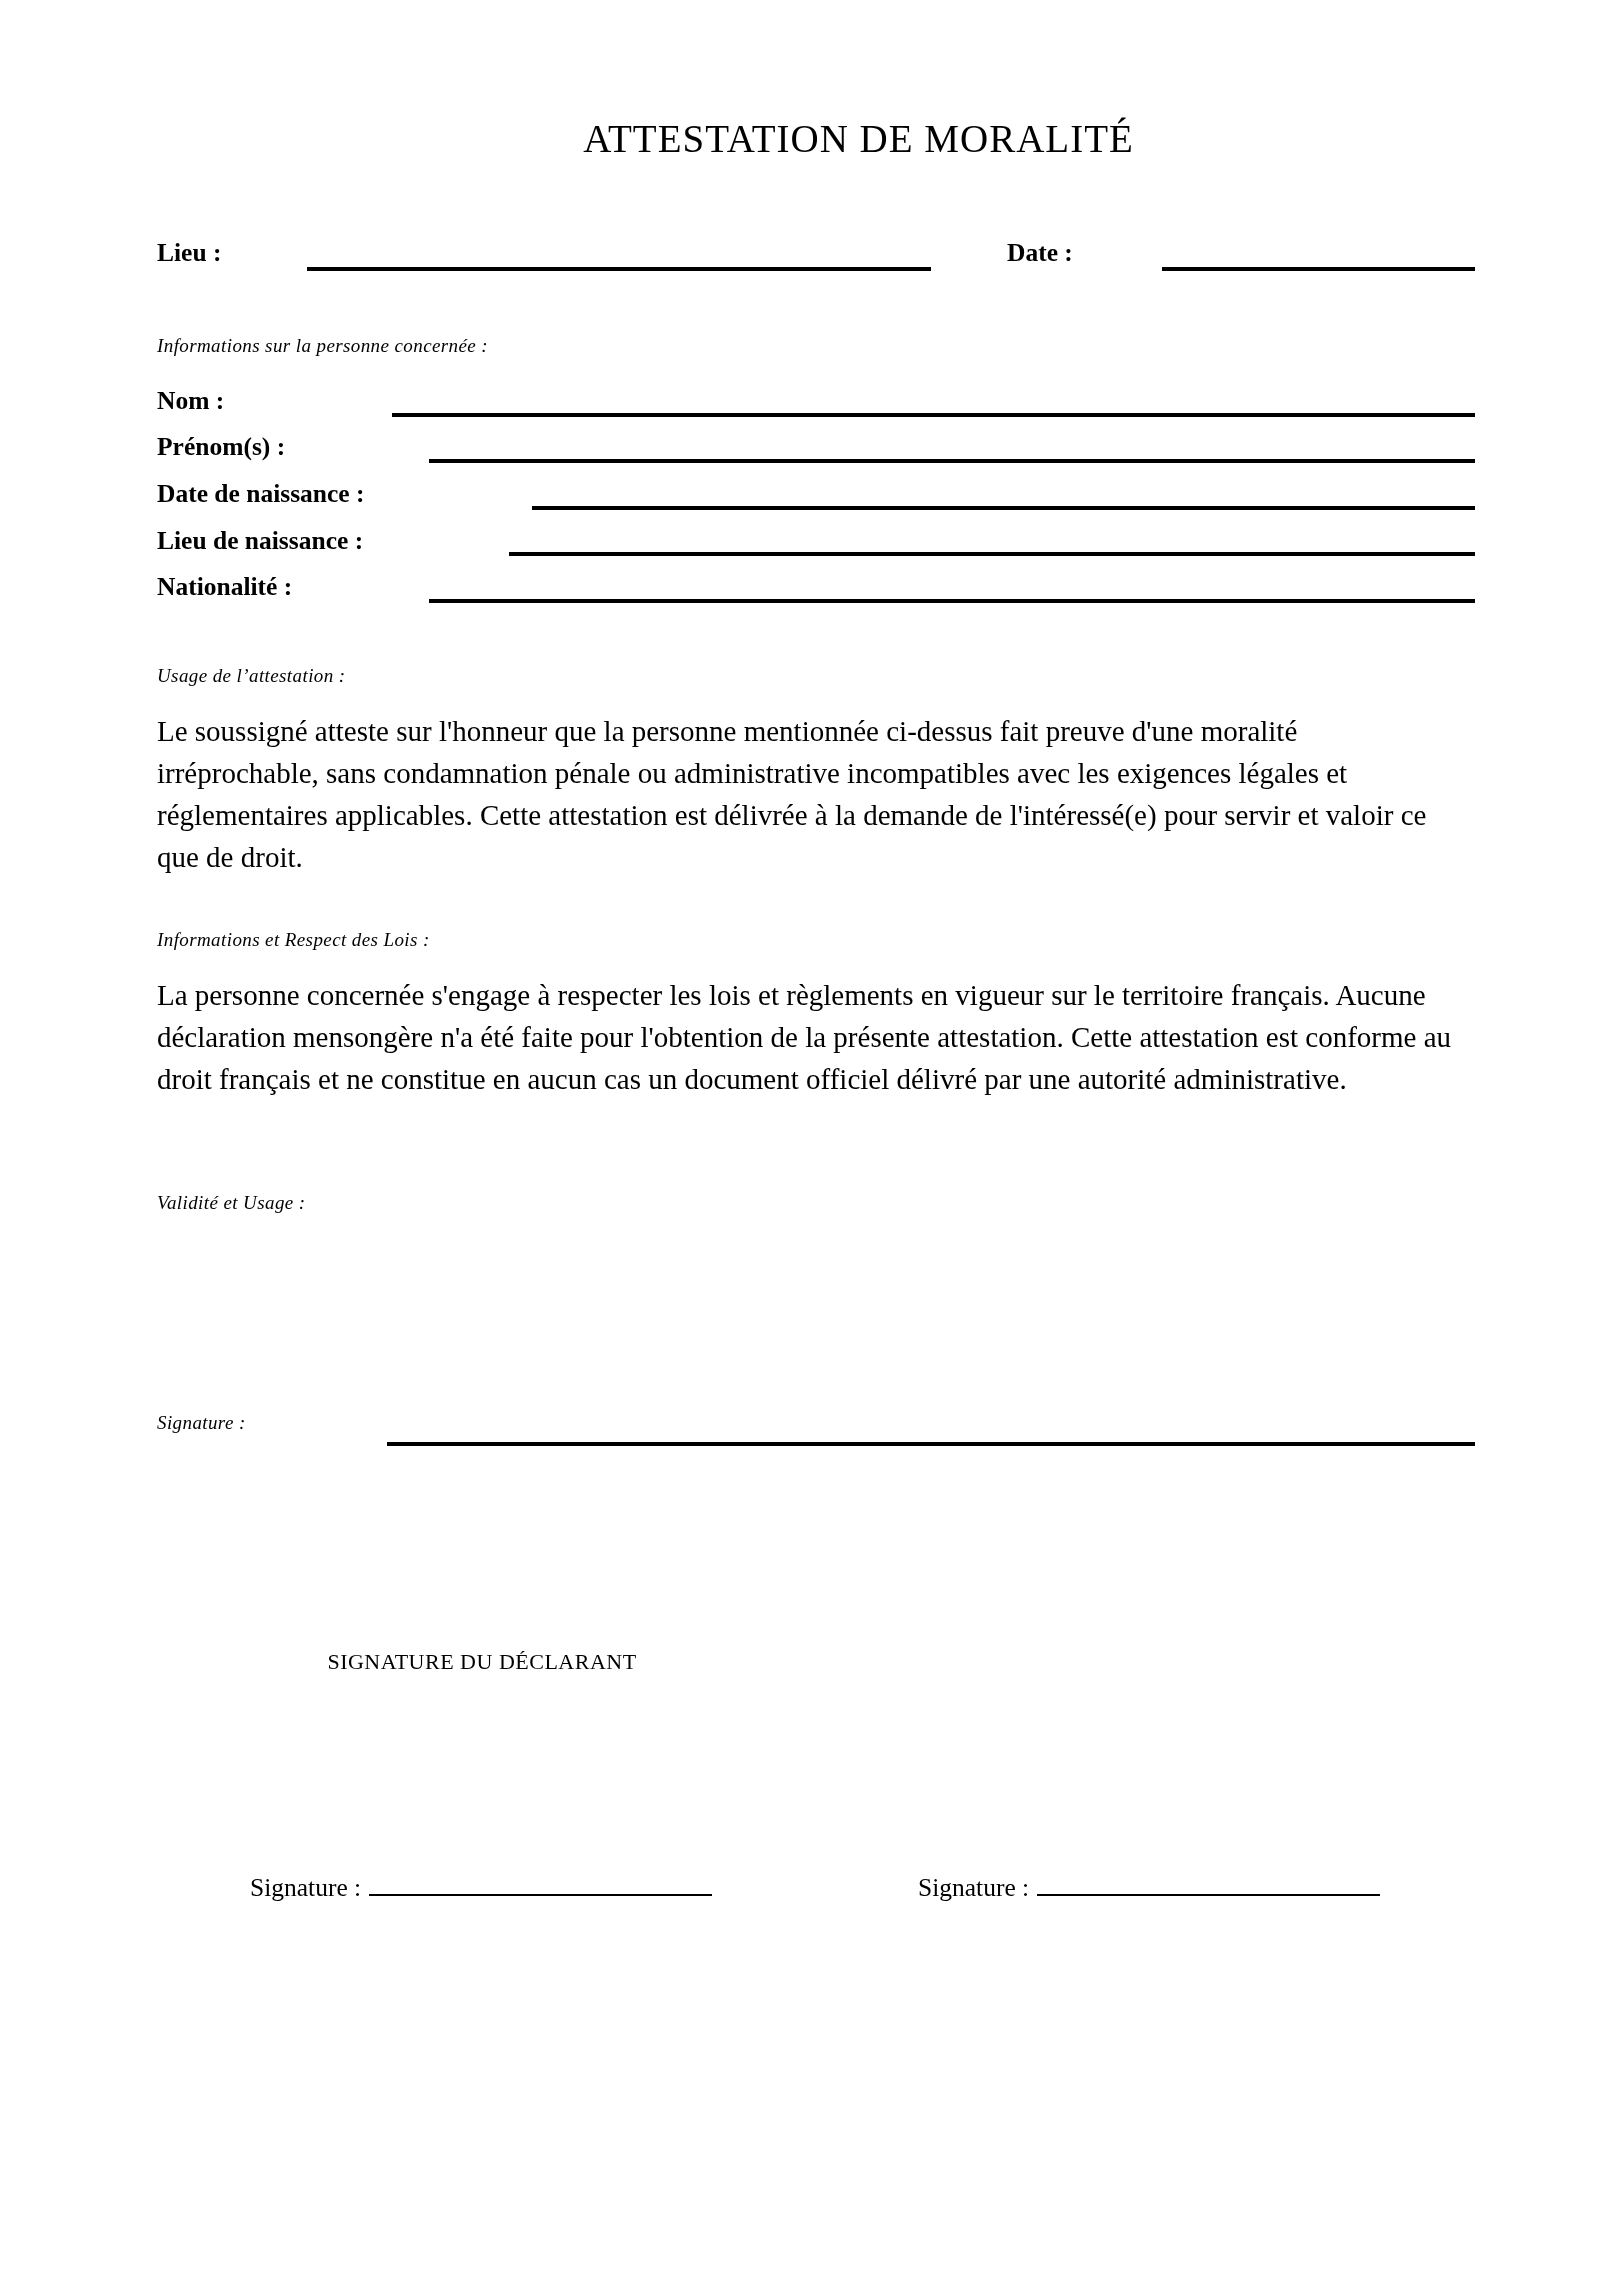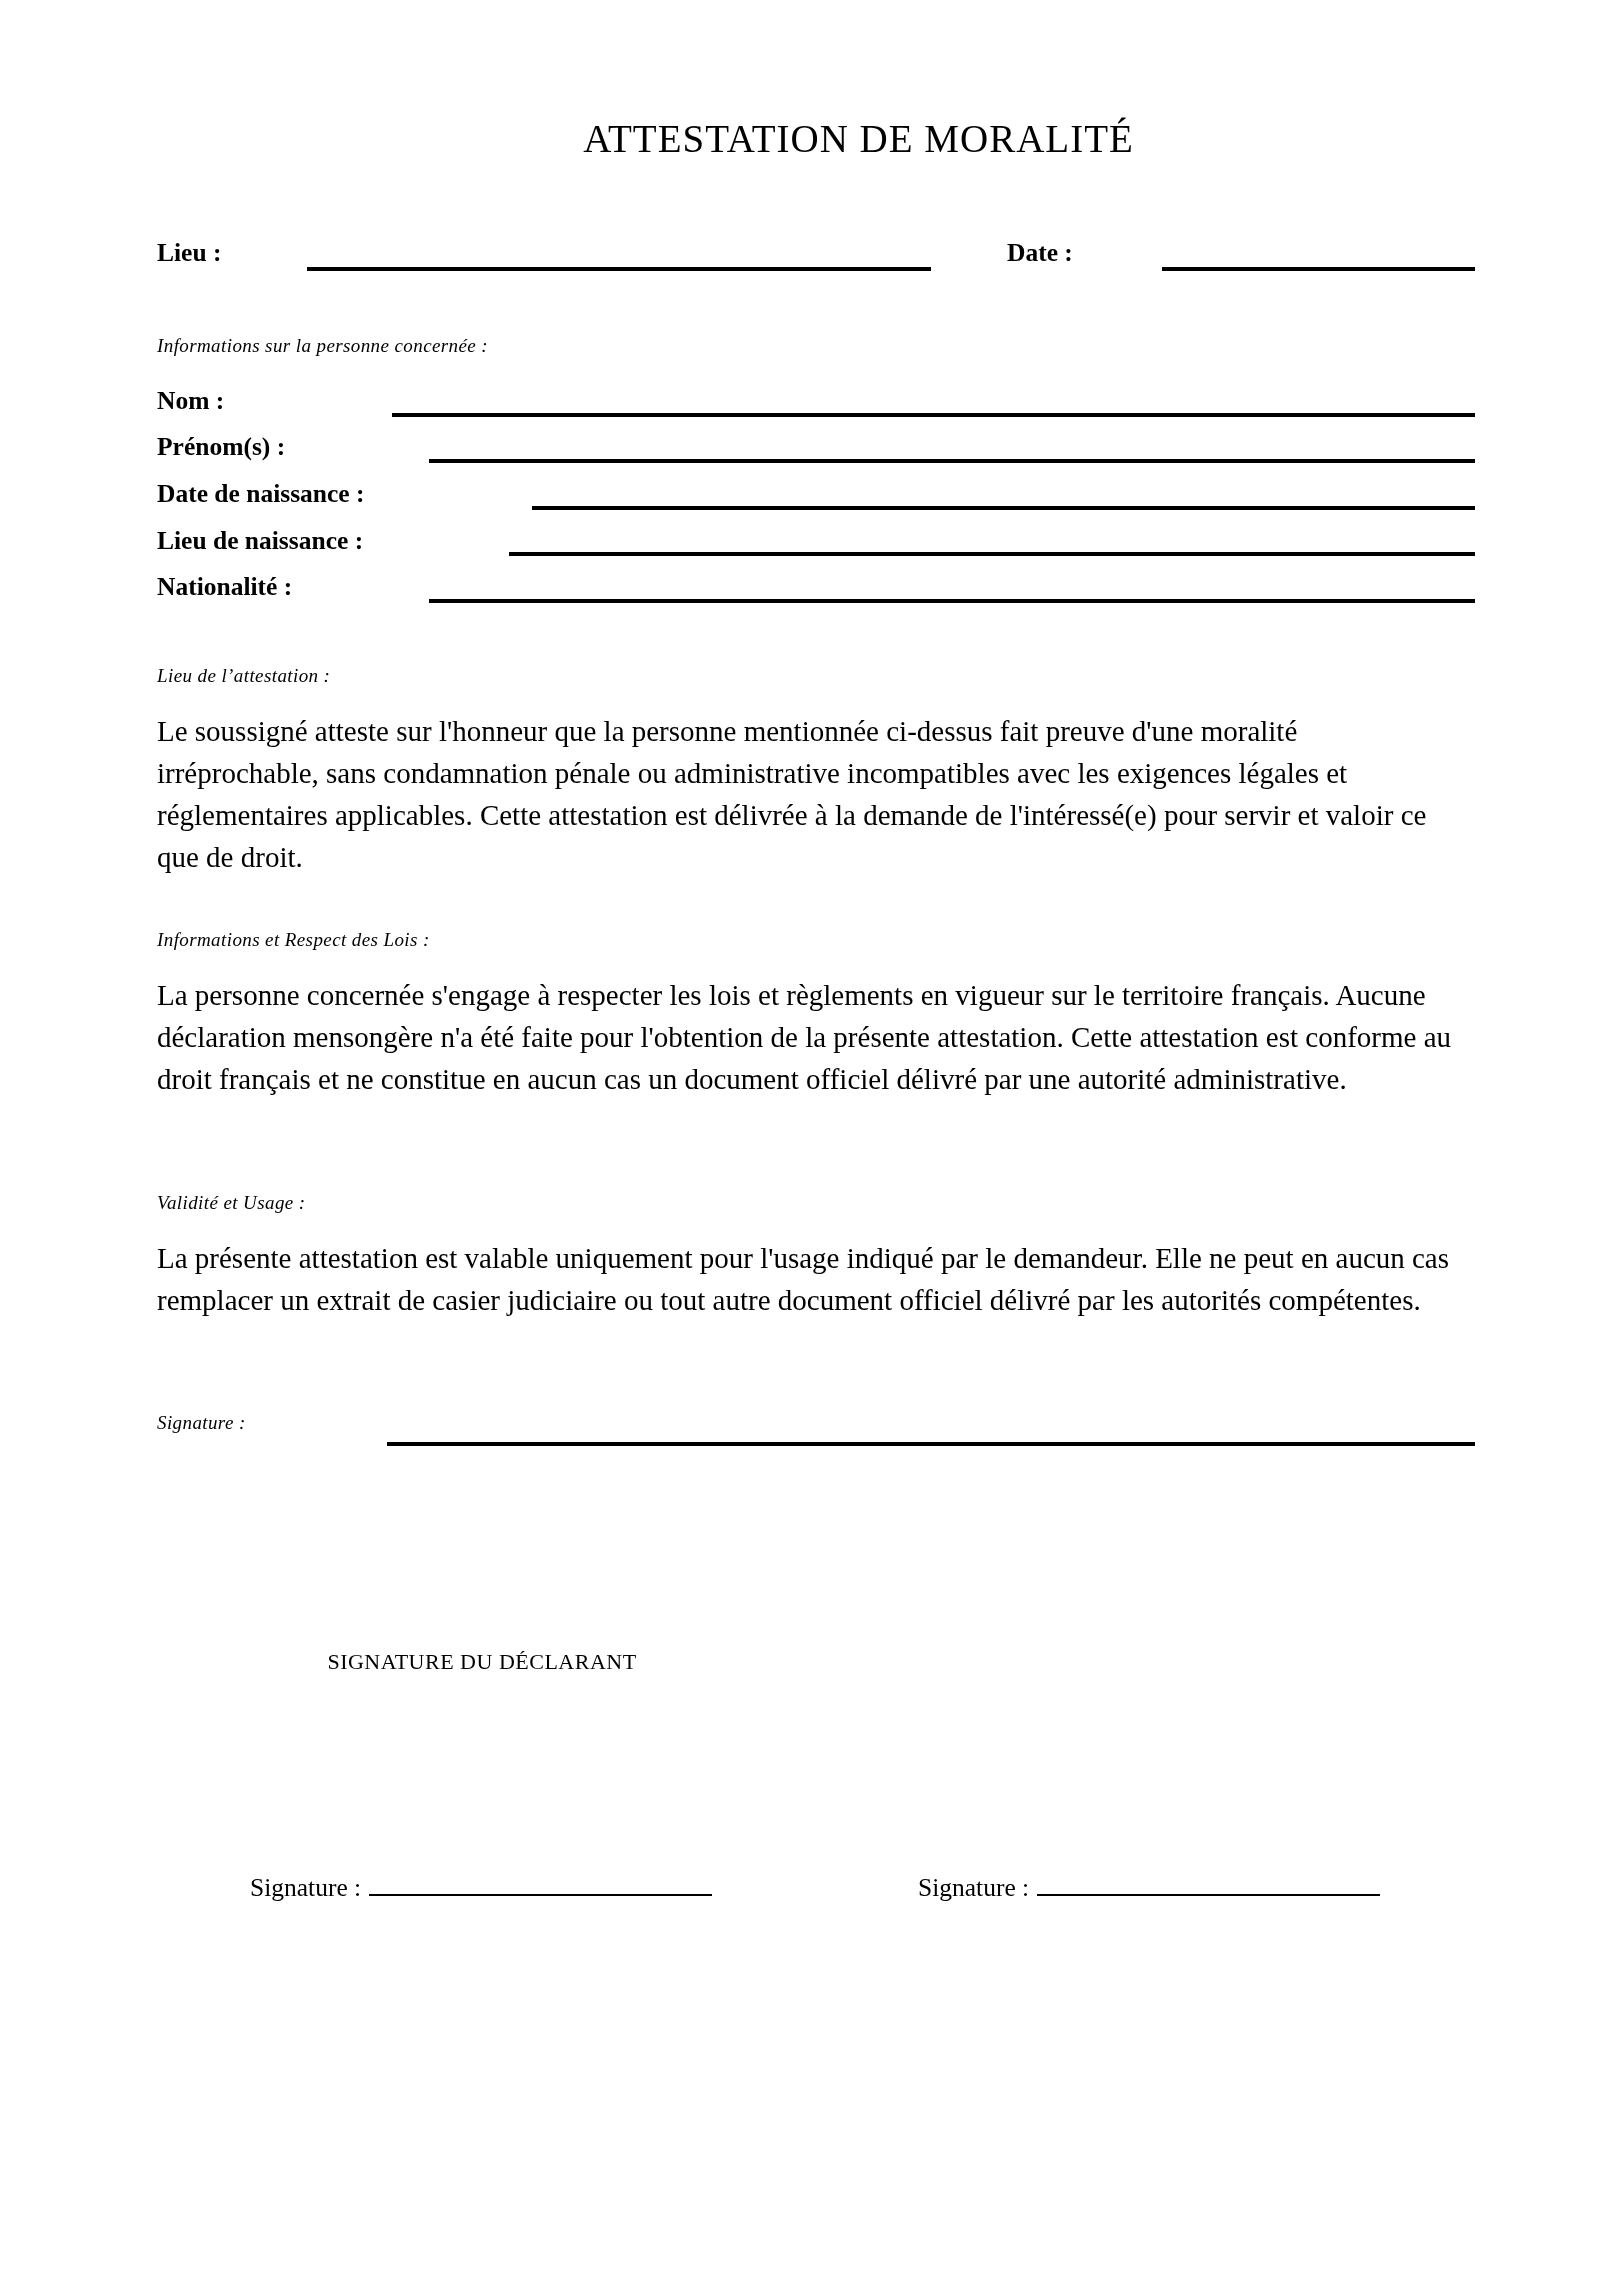--- a/index.html
+++ b/index.html
@@ -48,28 +48,27 @@
 
   <span class="label abs" style="left:157px;top:479px;">Date de naissance :</span>
   <div class="fline abs" style="left:532px;top:506px;width:943px;"></div>
 
   <span class="label abs" style="left:157px;top:526px;">Lieu de naissance :</span>
   <div class="fline abs" style="left:509px;top:552px;width:966px;"></div>
 
   <span class="label abs" style="left:157px;top:572px;">Nationalité :</span>
   <div class="fline abs" style="left:429px;top:599px;width:1046px;"></div>
 
-  <span class="heading abs" style="left:157px;top:665px;">Lieu de l’attestation :</span>
+  <span class="heading abs" style="left:157px;top:665px;">Usage de l’attestation :</span>
   <div class="para abs" style="left:157px;top:710px;">Le soussigné atteste sur l'honneur que la personne mentionnée ci-dessus fait preuve d'une moralité irréprochable, sans condamnation pénale ou administrative incompatibles avec les exigences légales et réglementaires applicables. Cette attestation est délivrée à la demande de l'intéressé(e) pour servir et valoir ce que de droit.</div>
 
   <span class="heading abs" style="left:157px;top:929px;">Informations et Respect des Lois :</span>
   <div class="para abs" style="left:157px;top:974px;">La personne concernée s'engage à respecter les lois et règlements en vigueur sur le territoire français. Aucune déclaration mensongère n'a été faite pour l'obtention de la présente attestation. Cette attestation est conforme au droit français et ne constitue en aucun cas un document officiel délivré par une autorité administrative.</div>
 
   <span class="heading abs" style="left:157px;top:1192px;">Validité et Usage :</span>
-  <div class="para abs" style="left:157px;top:1237px;">La présente attestation est valable uniquement pour l'usage indiqué par le demandeur. Elle ne peut en aucun cas remplacer un extrait de casier judiciaire ou tout autre document officiel délivré par les autorités compétentes.</div>
 
   <span class="heading abs" style="left:157px;top:1412px;">Signature :</span>
   <div class="fline abs" style="left:387px;top:1442px;width:1088px;"></div>
 
   <div class="caption abs" style="left:188px;top:1649px;width:588px;">SIGNATURE DU DÉCLARANT</div>
 
   <div class="sig-row abs" style="left:250px;top:1867px;">
     <span>Signature :</span><span class="sig-line"></span>
   </div>
   <div class="sig-row abs" style="left:918px;top:1867px;">

